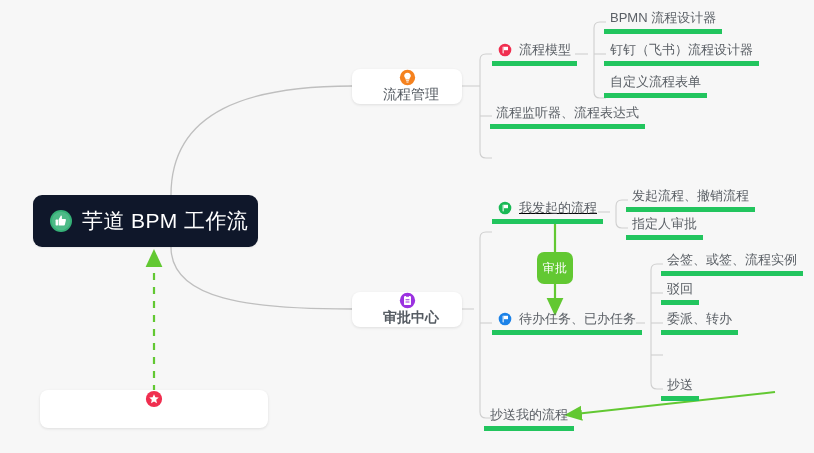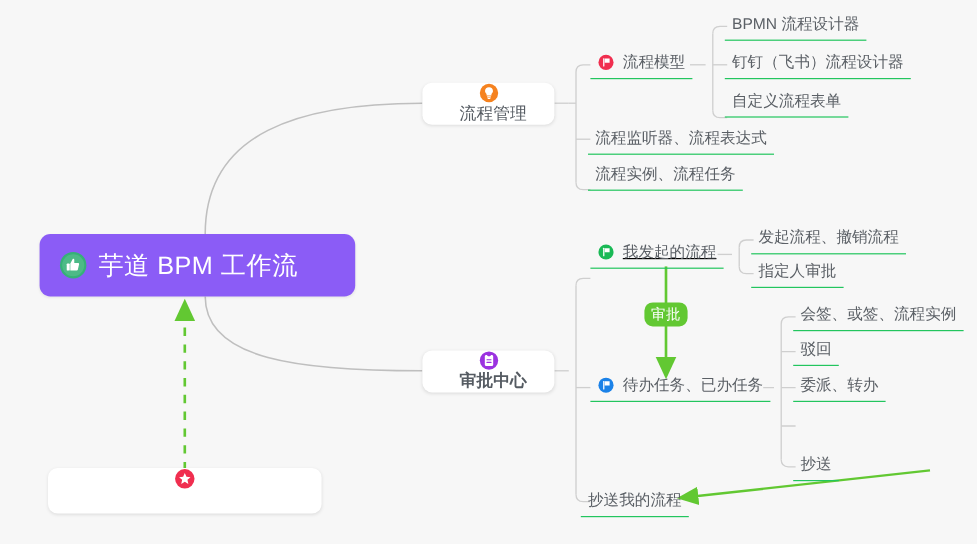--- a/index.html
+++ b/index.html
@@ -17,22 +17,22 @@
   #wires {
     position: absolute; left: 0; top: 0;
     width: 814px; height: 453px;
     pointer-events: none;
   }
 
   
   .root-node {
     position: absolute;
     left: 33px; top: 195px;
-    width: 263px; height: 52px;
-    background: #8b5cf6;
+    width: 225px; height: 52px;
+    background: #0f172a;
     border-radius: 9px;
     display: flex; align-items: center;
     padding-left: 16px;
     box-shadow: 0 1px 2px rgba(0,0,0,0.06);
   }
   .root-label {
     color: #ffffff;
     font-size: 21px;
     letter-spacing: 0.4px;
     margin-left: 9px;
@@ -53,21 +53,21 @@
     font-size: 14px;
     color: #555b62;
     margin-left: 8px;
     white-space: nowrap;
   }
 
   
   .u-node {
     position: absolute;
     display: flex; align-items: center;
-    border-bottom: 1px solid #22c55e;
+    border-bottom: 5px solid #22c55e;
     padding: 0 6px 3px 6px;
     height: 24px;
     white-space: nowrap;
   }
   .u-label {
     font-size: 13px;
     color: #5b6066;
     white-space: nowrap;
   }
   .u-label.with-icon { margin-left: 7px; }
@@ -196,23 +196,20 @@
   <div class="u-node" style="left:604px; top:42px;">
     <span class="u-label">钉钉（飞书）流程设计器</span>
   </div>
   <div class="u-node" style="left:604px; top:74px;">
     <span class="u-label">自定义流程表单</span>
   </div>
 
   <div class="u-node" style="left:490px; top:105px;">
     <span class="u-label">流程监听器、流程表达式</span>
   </div>
-  <div class="u-node" style="left:490px; top:135px;">
-    <span class="u-label">流程实例、流程任务</span>
-  </div>
 
   <div class="card-node" style="left:352px; top:292px; width:110px; height:35px;font-weight:bold;">
     <span class="ic">
       <svg width="17" height="17" viewBox="0 0 20 20">
         <circle cx="10" cy="10" r="9" fill="#9b32e0"></circle>
         <rect x="5.9" y="4.6" width="8.2" height="10.8" rx="1.4" fill="#ffffff"></rect>
         <rect x="8.1" y="3.4" width="3.8" height="2.3" rx="1.1" fill="#9b32e0"></rect>
         <rect x="7.5" y="8.6" width="5" height="1.1" rx="0.5" fill="#9b32e0"></rect>
         <rect x="7.5" y="11.2" width="5" height="1.1" rx="0.5" fill="#9b32e0"></rect>
       </svg>
@@ -259,21 +256,21 @@
     <span class="u-label">委派、转办</span>
   </div>
   <div class="u-node" style="left:661px; top:377px;">
     <span class="u-label">抄送</span>
   </div>
 
   <div class="u-node" style="left:484px; top:407px;">
     <span class="u-label">抄送我的流程</span>
   </div>
 
-  <div class="badge" style="left:537px; top:252px; width:36px; height:20px;">
+  <div class="badge" style="left:537px; top:252px; width:36px; height:32px;">
     <span>审批</span>
   </div>
 
   <div class="card-node" style="left:40px; top:390px; width:228px; height:38px;">
     <span class="ic">
       <svg width="18" height="18" viewBox="0 0 20 20">
         <circle cx="10" cy="10" r="9" fill="#f02e4f"></circle>
         <path d="M10 4.6 L11.55 8.1 L15.3 8.45 L12.45 10.95 L13.3 14.7
                  L10 12.75 L6.7 14.7 L7.55 10.95 L4.7 8.45 L8.45 8.1 Z" fill="#ffffff"></path>
       </svg>

